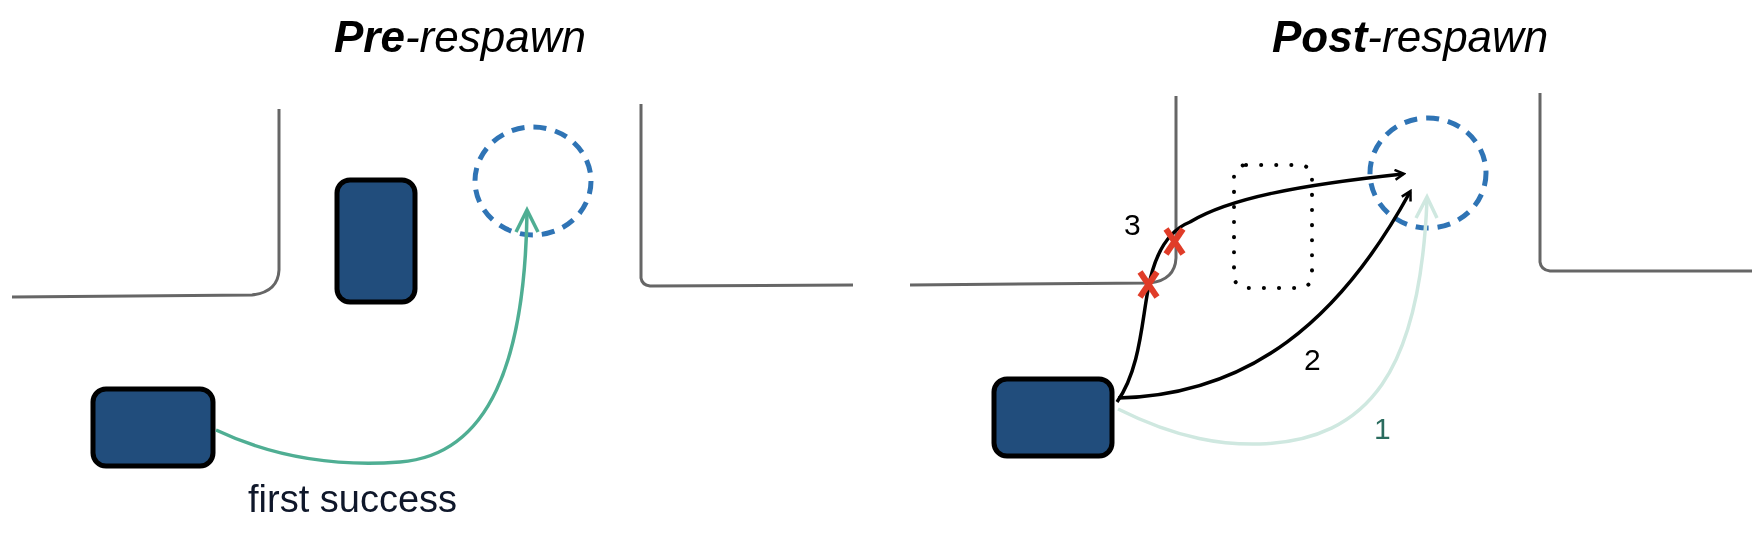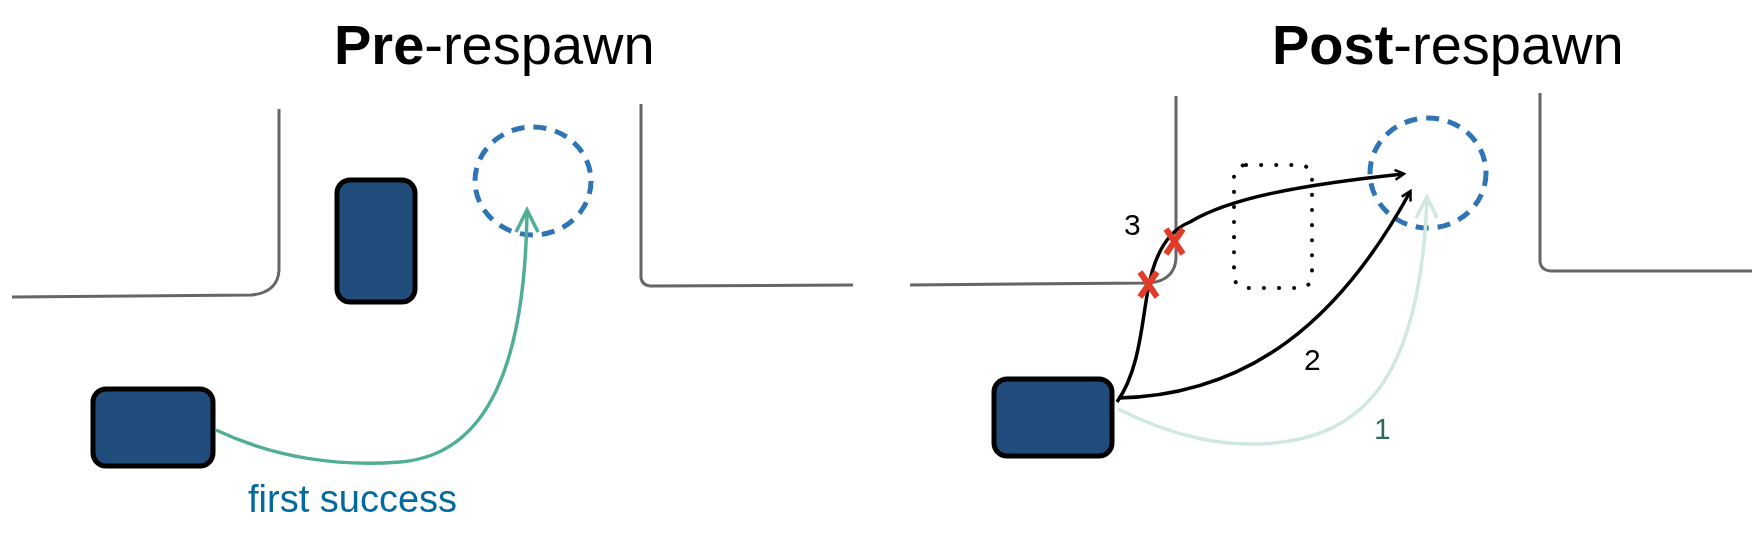--- a/index.html
+++ b/index.html
@@ -1,18 +1,18 @@
 <!DOCTYPE html>
 <html><head>
   <meta charset="utf-8">
   <style>
     html, body { margin: 0; padding: 0; background: #ffffff; }
     body { width: 1762px; height: 536px; position: relative; overflow: hidden; font-family: "Liberation Sans", sans-serif; }
     svg { position: absolute; left: 0; top: 0; }
-    .title { position: absolute; top: 12px; font-size: 56px; color: #000; white-space: nowrap; font-family: "Liberation Sans", sans-serif; }
+    .title { position: absolute; top: 12px; font-size: 44px; color: #000; white-space: nowrap; font-family: "Liberation Sans", sans-serif; font-style: italic; }
     .title b { font-weight: 700; }
     .title span.rest { font-weight: 400; }
     .label { position: absolute; font-family: "Liberation Sans", sans-serif; white-space: nowrap; }
   </style>
 </head>
 <body>
 
 <div class="title" style="left:334px;">
   <b>Pre</b><span class="rest">-respawn</span>
 </div>
@@ -66,16 +66,16 @@
       <line x1="1140" y1="272" x2="1157" y2="297"></line>
       <line x1="1157" y1="272" x2="1140" y2="297"></line>
     </g>
     <g stroke="#e03c28" stroke-width="6" stroke-linecap="butt">
       <line x1="1166" y1="229" x2="1183" y2="254"></line>
       <line x1="1183" y1="229" x2="1166" y2="254"></line>
     </g>
   </g>
 </svg>
 
-<div class="label" style="left:248px; top:478px; font-size:38px; color:#0369a1;">first success</div>
+<div class="label" style="left:248px; top:478px; font-size:38px; color:#0f172a;">first success</div>
 <div class="label" style="left:1124px; top:208px; font-size:30px; color:#000;">3</div>
 <div class="label" style="left:1304px; top:343px; font-size:30px; color:#000;">2</div>
 <div class="label" style="left:1374px; top:412px; font-size:30px; color:#2a6b5e;">1</div>
 
 </body></html>

